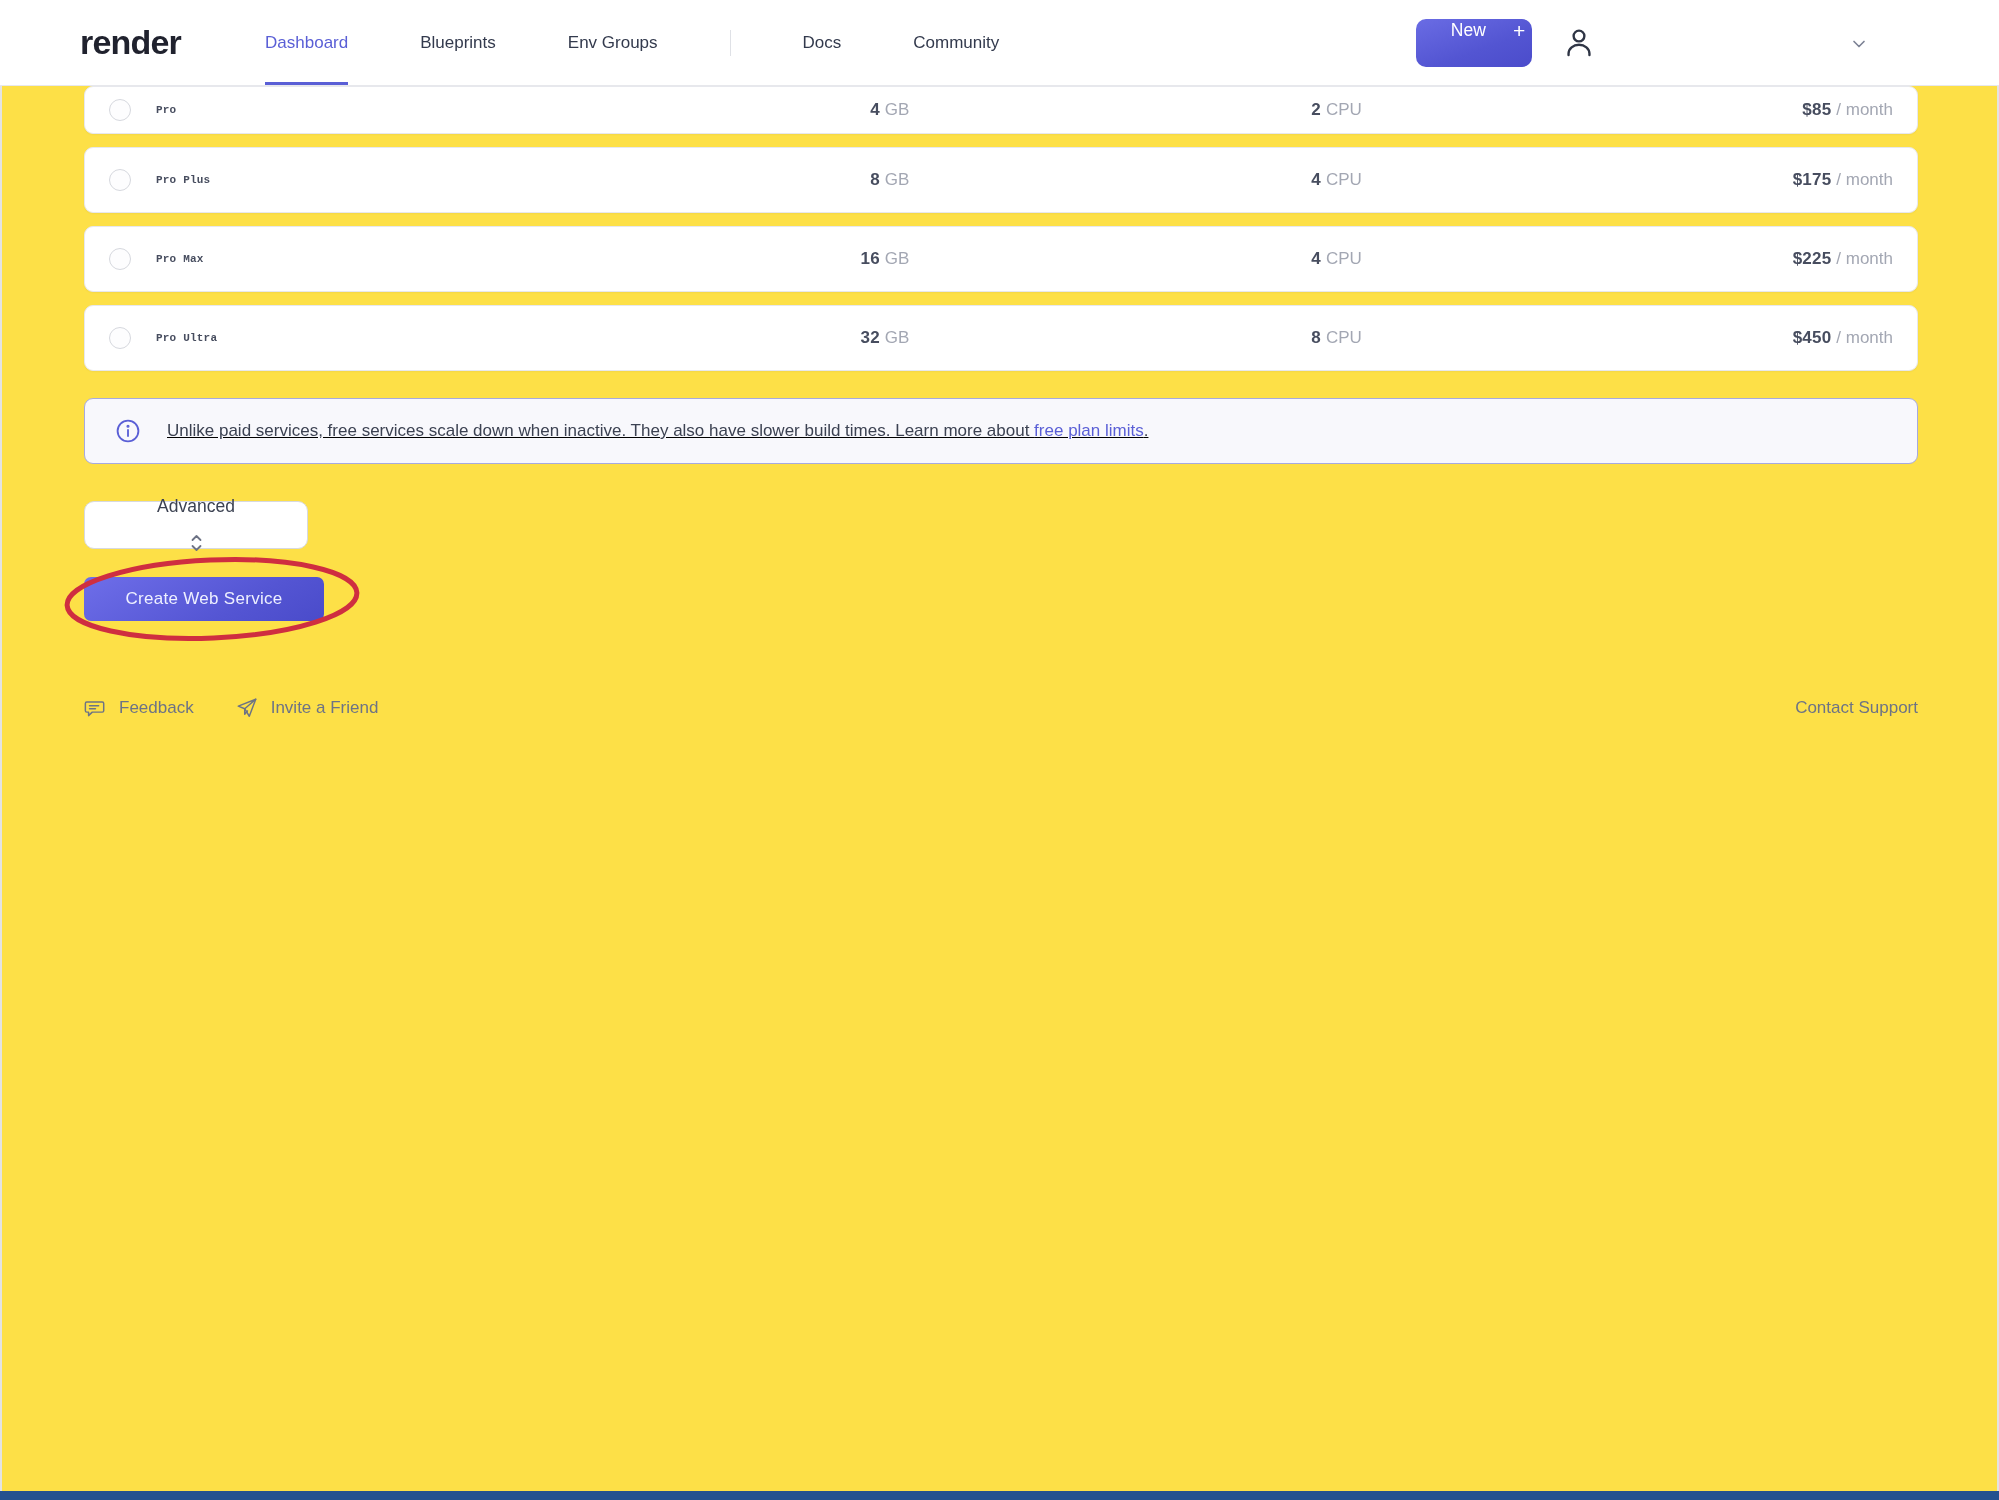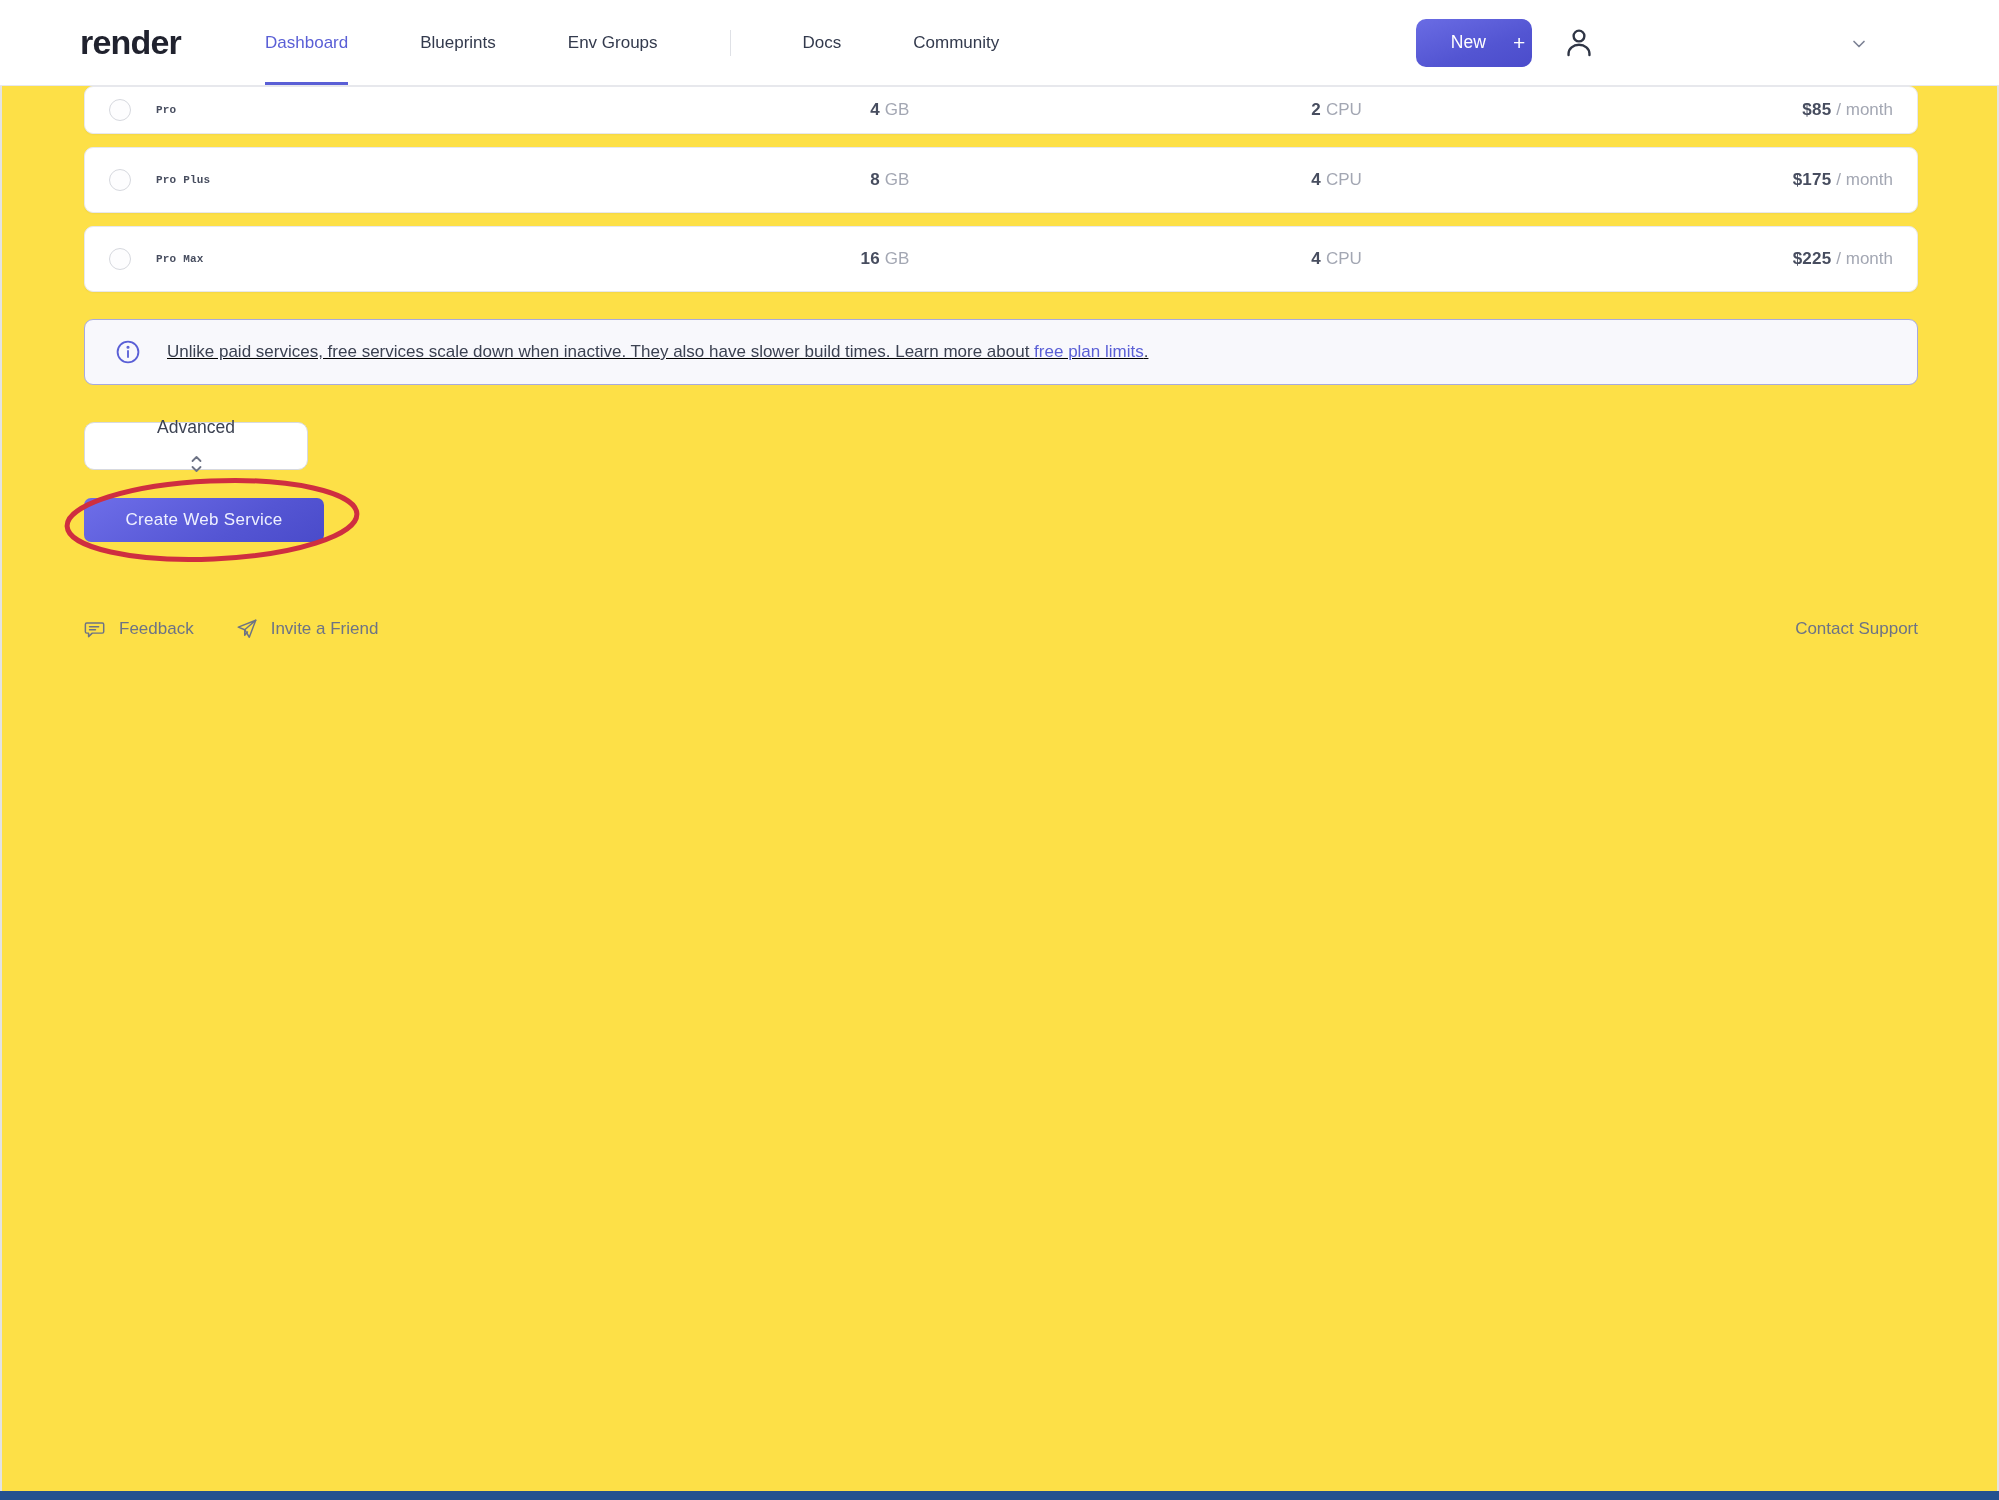--- a/index.html
+++ b/index.html
@@ -21,21 +21,21 @@
     font-size:17px; font-weight:500; color:#333a4d; cursor:pointer;
     border-bottom:3px solid transparent;
   }
   .nav-item.active { color:#5a5fd6; border-bottom-color:#5a5fd6; }
   .nav-divider { width:1px; height:26px; background:#dfe1e6; margin:0 0; }
   .header-right { margin-left:auto; display:flex; align-items:center; margin-right:400px; }
   .new-btn {
     width:116px; height:48px; border:none; border-radius:10px; cursor:pointer;
     background:linear-gradient(160deg,#6a6ce4 0%, #5355d2 60%, #4b4ccb 100%);
     color:#ffffff; font-size:17.5px; font-family:inherit;
-    display:flex; align-items:center; justify-content:center; gap:27px;padding-left:34px;
+    display:flex; justify-content:center; gap:27px;padding-left:34px;
   }
   .new-plus { font-size:21px; font-weight:400; line-height:1; }
   .person-btn { margin-left:27px; width:40px; height:40px; display:flex; align-items:center; justify-content:center; cursor:pointer; background:none; border:none; }
   .workspace-chevron { position:absolute; right:130px; top:34px; cursor:pointer; }
   
   .main { padding:0 81px 0 84px; }
   .plan-row {
     display:grid; grid-template-columns:24% 21% 24.7% 1fr; align-items:center;
     height:66px; margin-bottom:13px; background:#fff; cursor:pointer;
     border:1px solid #e7e8ed; border-radius:9px;
@@ -143,20 +143,29 @@
     <div class="plan-row">
       <div class="cell-name">
         <span class="radio"></span>
         <span class="plan-name">Pro Max</span>
       </div>
       <div class="cell-ram"><span class="val">16</span><span class="unit">GB</span></div>
       <div class="cell-cpu"><span class="val">4</span><span class="unit">CPU</span></div>
       <div class="cell-price"><span class="val">$225</span><span class="unit">/ month</span></div>
     </div>
 
+    <div class="plan-row">
+      <div class="cell-name">
+        <span class="radio"></span>
+        <span class="plan-name">Pro Ultra</span>
+      </div>
+      <div class="cell-ram"><span class="val">32</span><span class="unit">GB</span></div>
+      <div class="cell-cpu"><span class="val">8</span><span class="unit">CPU</span></div>
+      <div class="cell-price"><span class="val">$450</span><span class="unit">/ month</span></div>
+    </div>
 
 
     <div class="banner">
       <span>
         <svg width="26" height="26" viewBox="0 0 24 24" fill="none" stroke="#5a5fd6" stroke-width="1.7" stroke-linecap="round">
           <circle cx="12" cy="12" r="9.6"></circle>
           <line x1="12" y1="11" x2="12" y2="16.6"></line>
           <circle cx="12" cy="7.6" r="0.6" fill="#5a5fd6"></circle>
         </svg>
       </span>

